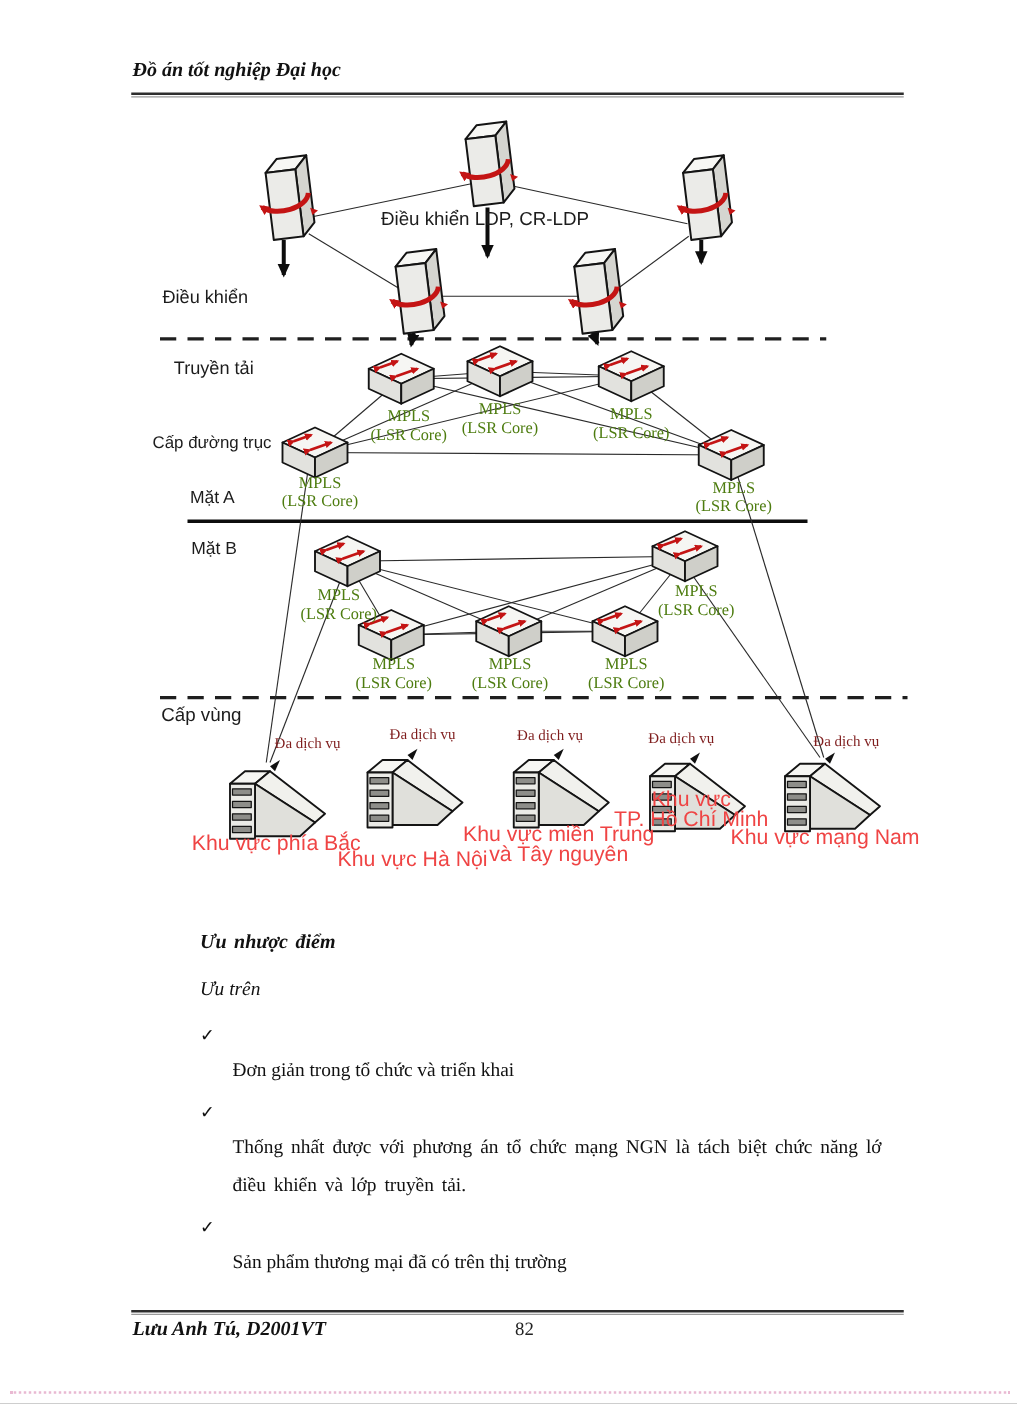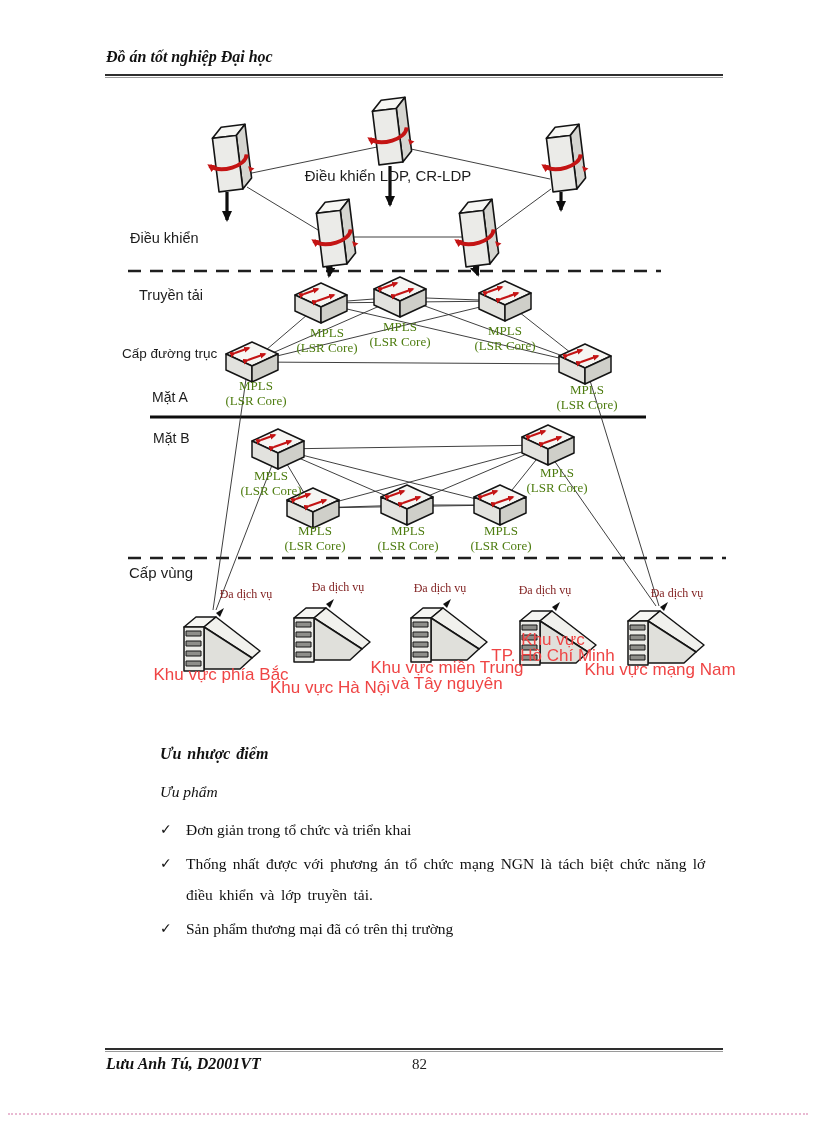--- a/index.html
+++ b/index.html
@@ -25,21 +25,21 @@
   .rgn{position:absolute;font-size:17px;line-height:16px;text-align:center;transform:translateX(-50%);
        font-family:"Liberation Sans","DejaVu Sans",sans-serif;color:#ef4444;white-space:pre-line;}
 
   
   .caption{left:120px;top:707px;width:600px;text-align:center;font-size:17px;font-weight:bold;font-style:italic;word-spacing:2px;}
   .sec-h{left:160px;top:745px;font-size:16px;font-weight:bold;font-style:italic;word-spacing:2px;}
   .sub-h{left:160px;top:783px;font-size:15.5px;font-style:italic;}
   .bullets{left:160px;top:814px;width:567px;}
   .bullet{display:flex;margin-bottom:3px;font-size:15.5px;line-height:31px;}
   .check{width:26px;flex:none;font-family:"DejaVu Sans",sans-serif;font-size:14px;}
-  .btext{flex:1;text-align:justify;white-space:pre-line;}
+  .btext{flex:1;text-align:justify;white-space:pre-line;margin-top:27px;}
   .bullet:nth-child(2) .btext{word-spacing:2.5px;}
 
   svg{position:absolute;left:0;top:0;}
   .thin{stroke:#2a2a2a;stroke-width:0.9;}
   .arr{stroke:#0d0d0d;stroke-width:3.2;}
   .dash{stroke:#1f1f1f;stroke-width:2.6;stroke-dasharray:13 9;}
   .solidrule{stroke:#0d0d0d;stroke-width:2.8;}
 </style>
 </head>
 <body>
@@ -228,21 +228,21 @@
 
   <div class="rgn" style="left:221px;top:667px">Khu vực phía Bắc</div>
   <div class="rgn" style="left:330px;top:680px">Khu vực Hà Nội</div>
   <div class="rgn" style="left:447px;top:660px">Khu vực miền Trung
 và Tây nguyên</div>
   <div class="rgn" style="left:553px;top:632px">Khu vực
 TP. Hồ Chí Minh</div>
   <div class="rgn" style="left:660px;top:662px">Khu vực mạng Nam</div>
 
   <div class="abs sec-h">Ưu nhược điểm</div>
-  <div class="abs sub-h">Ưu phẩm</div>
+  <div class="abs sub-h">Ưu trên</div>
 
   <div class="abs bullets">
     <div class="bullet">
       <span class="check">✓</span>
       <span class="btext">Đơn giản trong tổ chức và triển khai</span>
     </div>
     <div class="bullet">
       <span class="check">✓</span>
       <span class="btext">Thống nhất được với phương án tổ chức mạng NGN là tách biệt chức năng lớ
 điều khiển và lớp truyền tải.</span>

